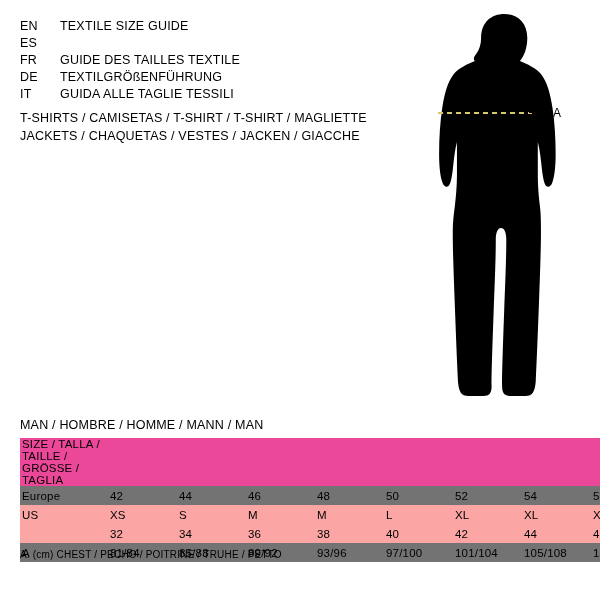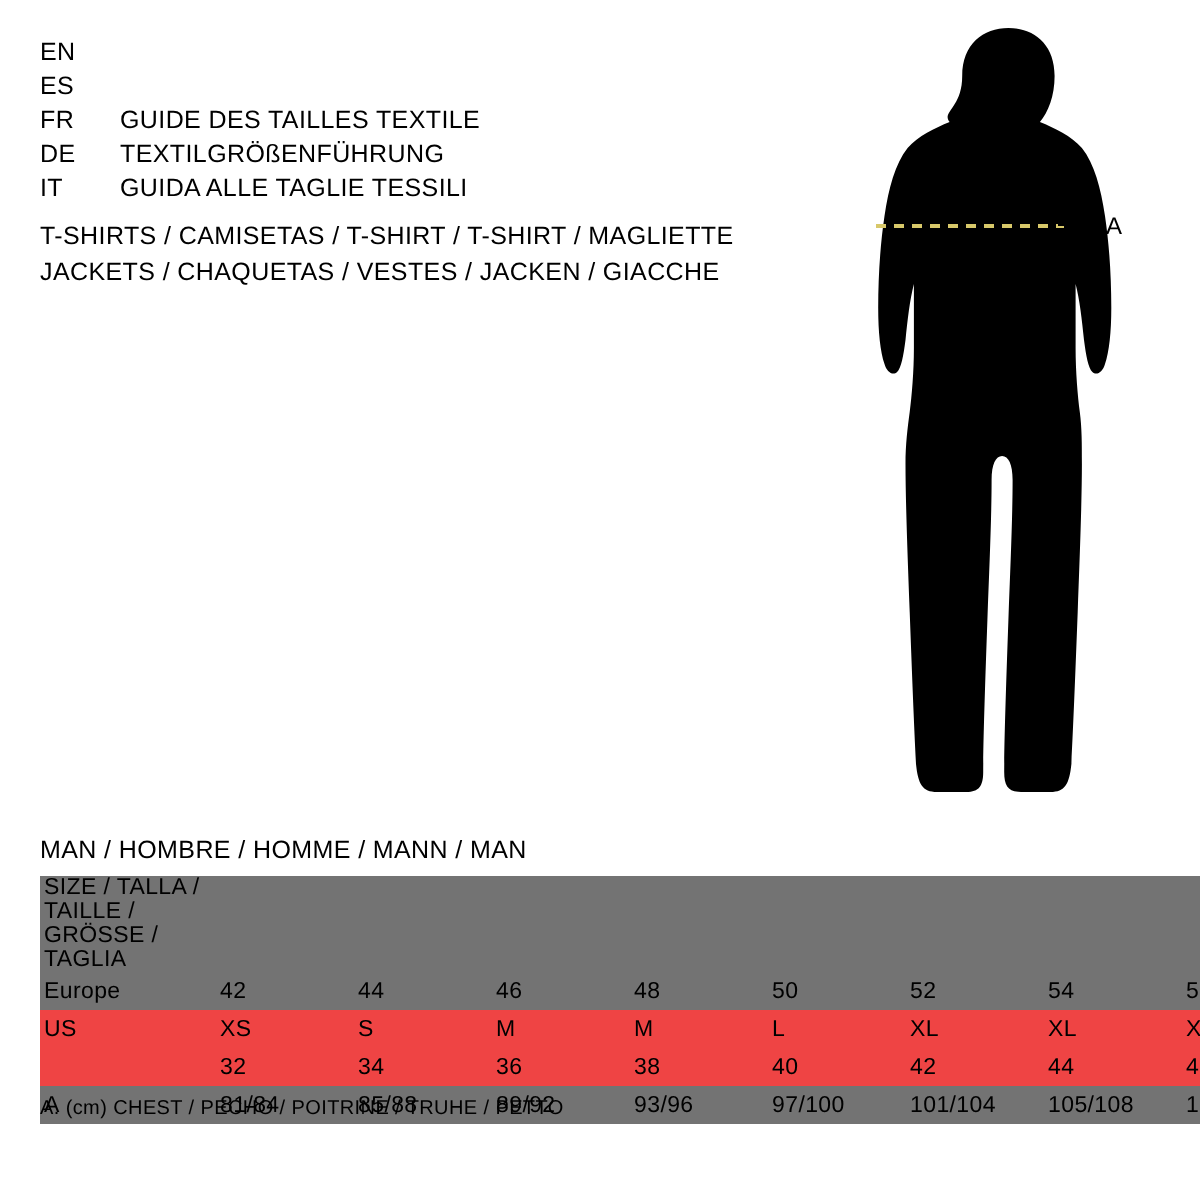--- a/index.html
+++ b/index.html
@@ -101,27 +101,27 @@
     font-size: 11.5px;
     table-layout: fixed;
   }
   table.size-table td {
     height: 19px;
     padding: 0 0 0 2px;
     vertical-align: middle;
     letter-spacing: 0.2px;
   }
   tr.row-head td {
-    background: #737373;
+    background: #ec4899;
     color: #000;
     font-size: 11.5px;
     height: 18px;
   }
   tr.row-alt td {
-    background: #ef4444;
+    background: #fca5a5;
   }
   tr.row-plain td {
     background: #737373;
   }
   td.c0 { width: 86px; }
   td.cell { width: 67px; }
 
   .footnote {
     position: absolute;
     left: 20px;
@@ -131,20 +131,21 @@
   }
 </style>
 </head>
 <body>
 
 <div class="page">
 
   <div class="lang-block">
     <div class="lang-row">
       <span class="lang-code">EN</span>
+      <span class="lang-text">TEXTILE SIZE GUIDE</span>
     </div>
     <div class="lang-row">
       <span class="lang-code">ES</span>
     </div>
     <div class="lang-row">
       <span class="lang-code">FR</span>
       <span class="lang-text">GUIDE DES TAILLES TEXTILE</span>
     </div>
     <div class="lang-row">
       <span class="lang-code">DE</span>

